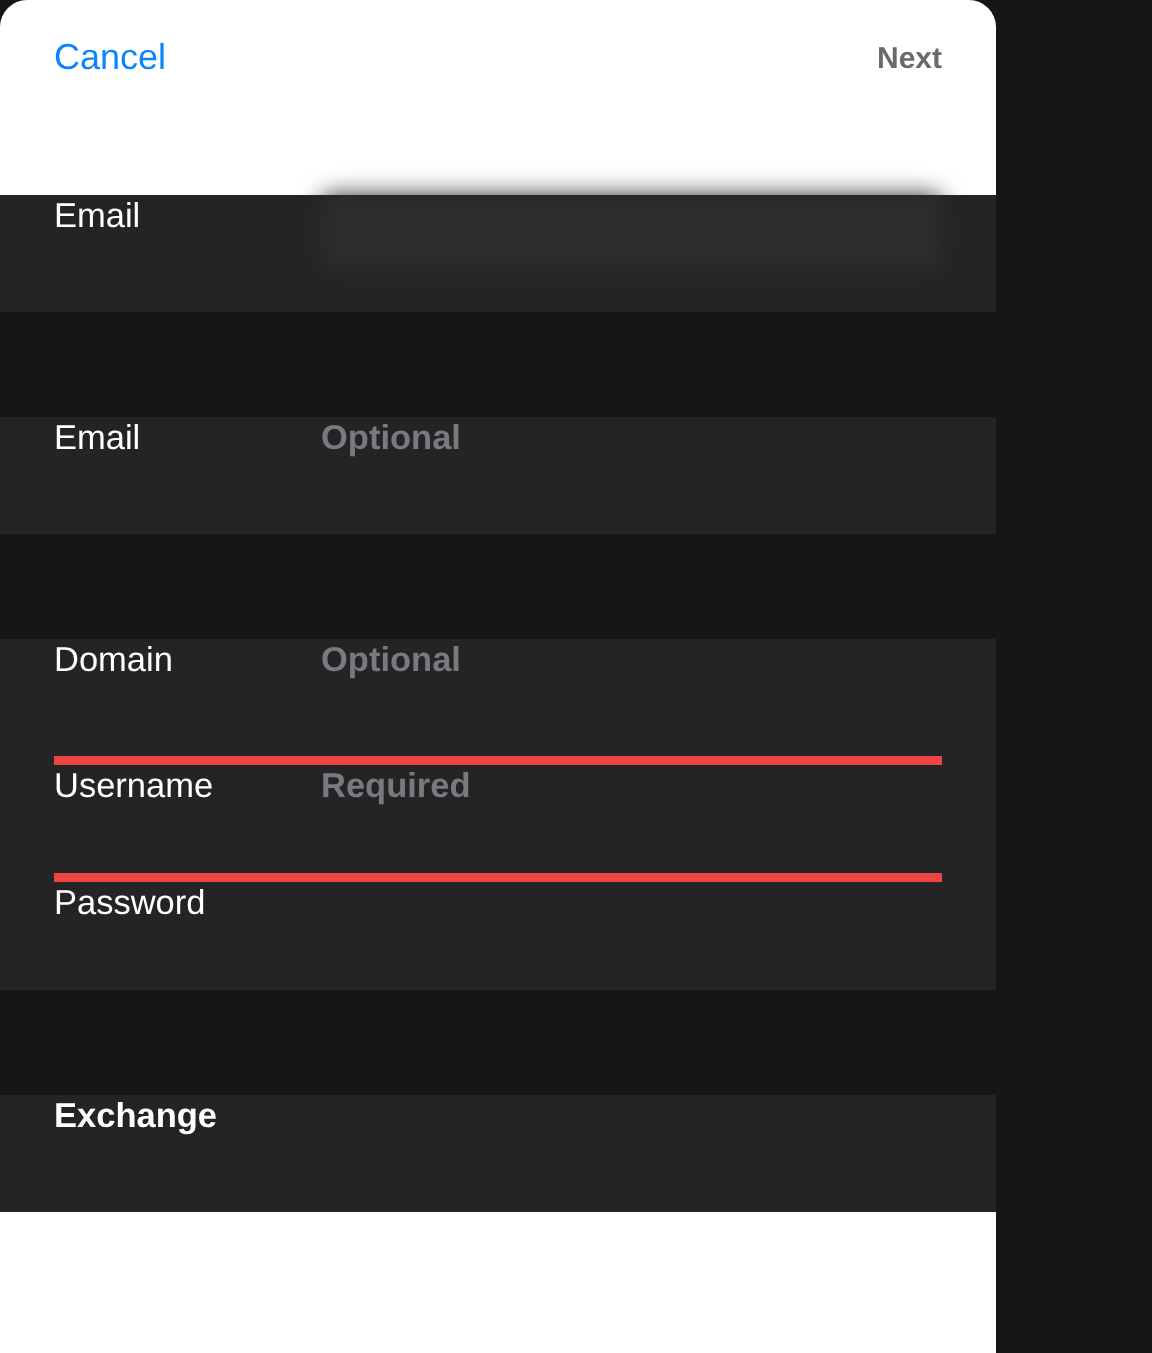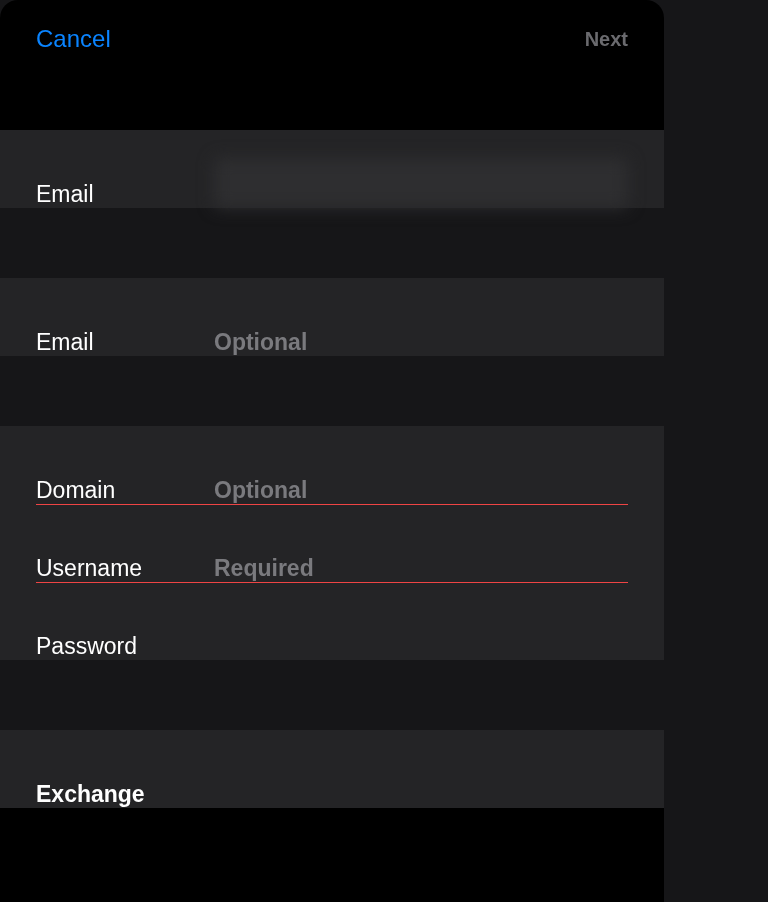--- a/index.html
+++ b/index.html
@@ -10,21 +10,21 @@
     }
     html, body {
       width: 768px;
       height: 902px;
       background: #161618;
       overflow: hidden;
     }
     .sheet {
       width: 664px;
       height: 902px;
-      background: #000000;
+      background: #ffffff;
       border-radius: 18px 18px 0 0;
     }
     .nav {
       display: flex;
       justify-content: space-between;
       align-items: center;
       padding: 25px 36px 45px 36px;
     }
     .cancel {
       color: #0a84ff;
@@ -49,25 +49,25 @@
     .group {
       background: #242426;
     }
     .row {
       display: flex;
       align-items: center;
       min-height: 78px;
       padding: 0 36px;
     }
     .row + .row .row-inner {
-      border-top: 1px solid #ef4444;
+      border-top: 6px solid #ef4444;
     }
     .row-inner {
       display: flex;
-      align-items: flex-end;
+      align-items: flex-start;
       width: 100%;
       min-height: 78px;
     }
     .label {
       color: #ffffff;
       font-size: 23px;
       font-weight: 400;
       width: 178px;
       flex-shrink: 0;
     }

